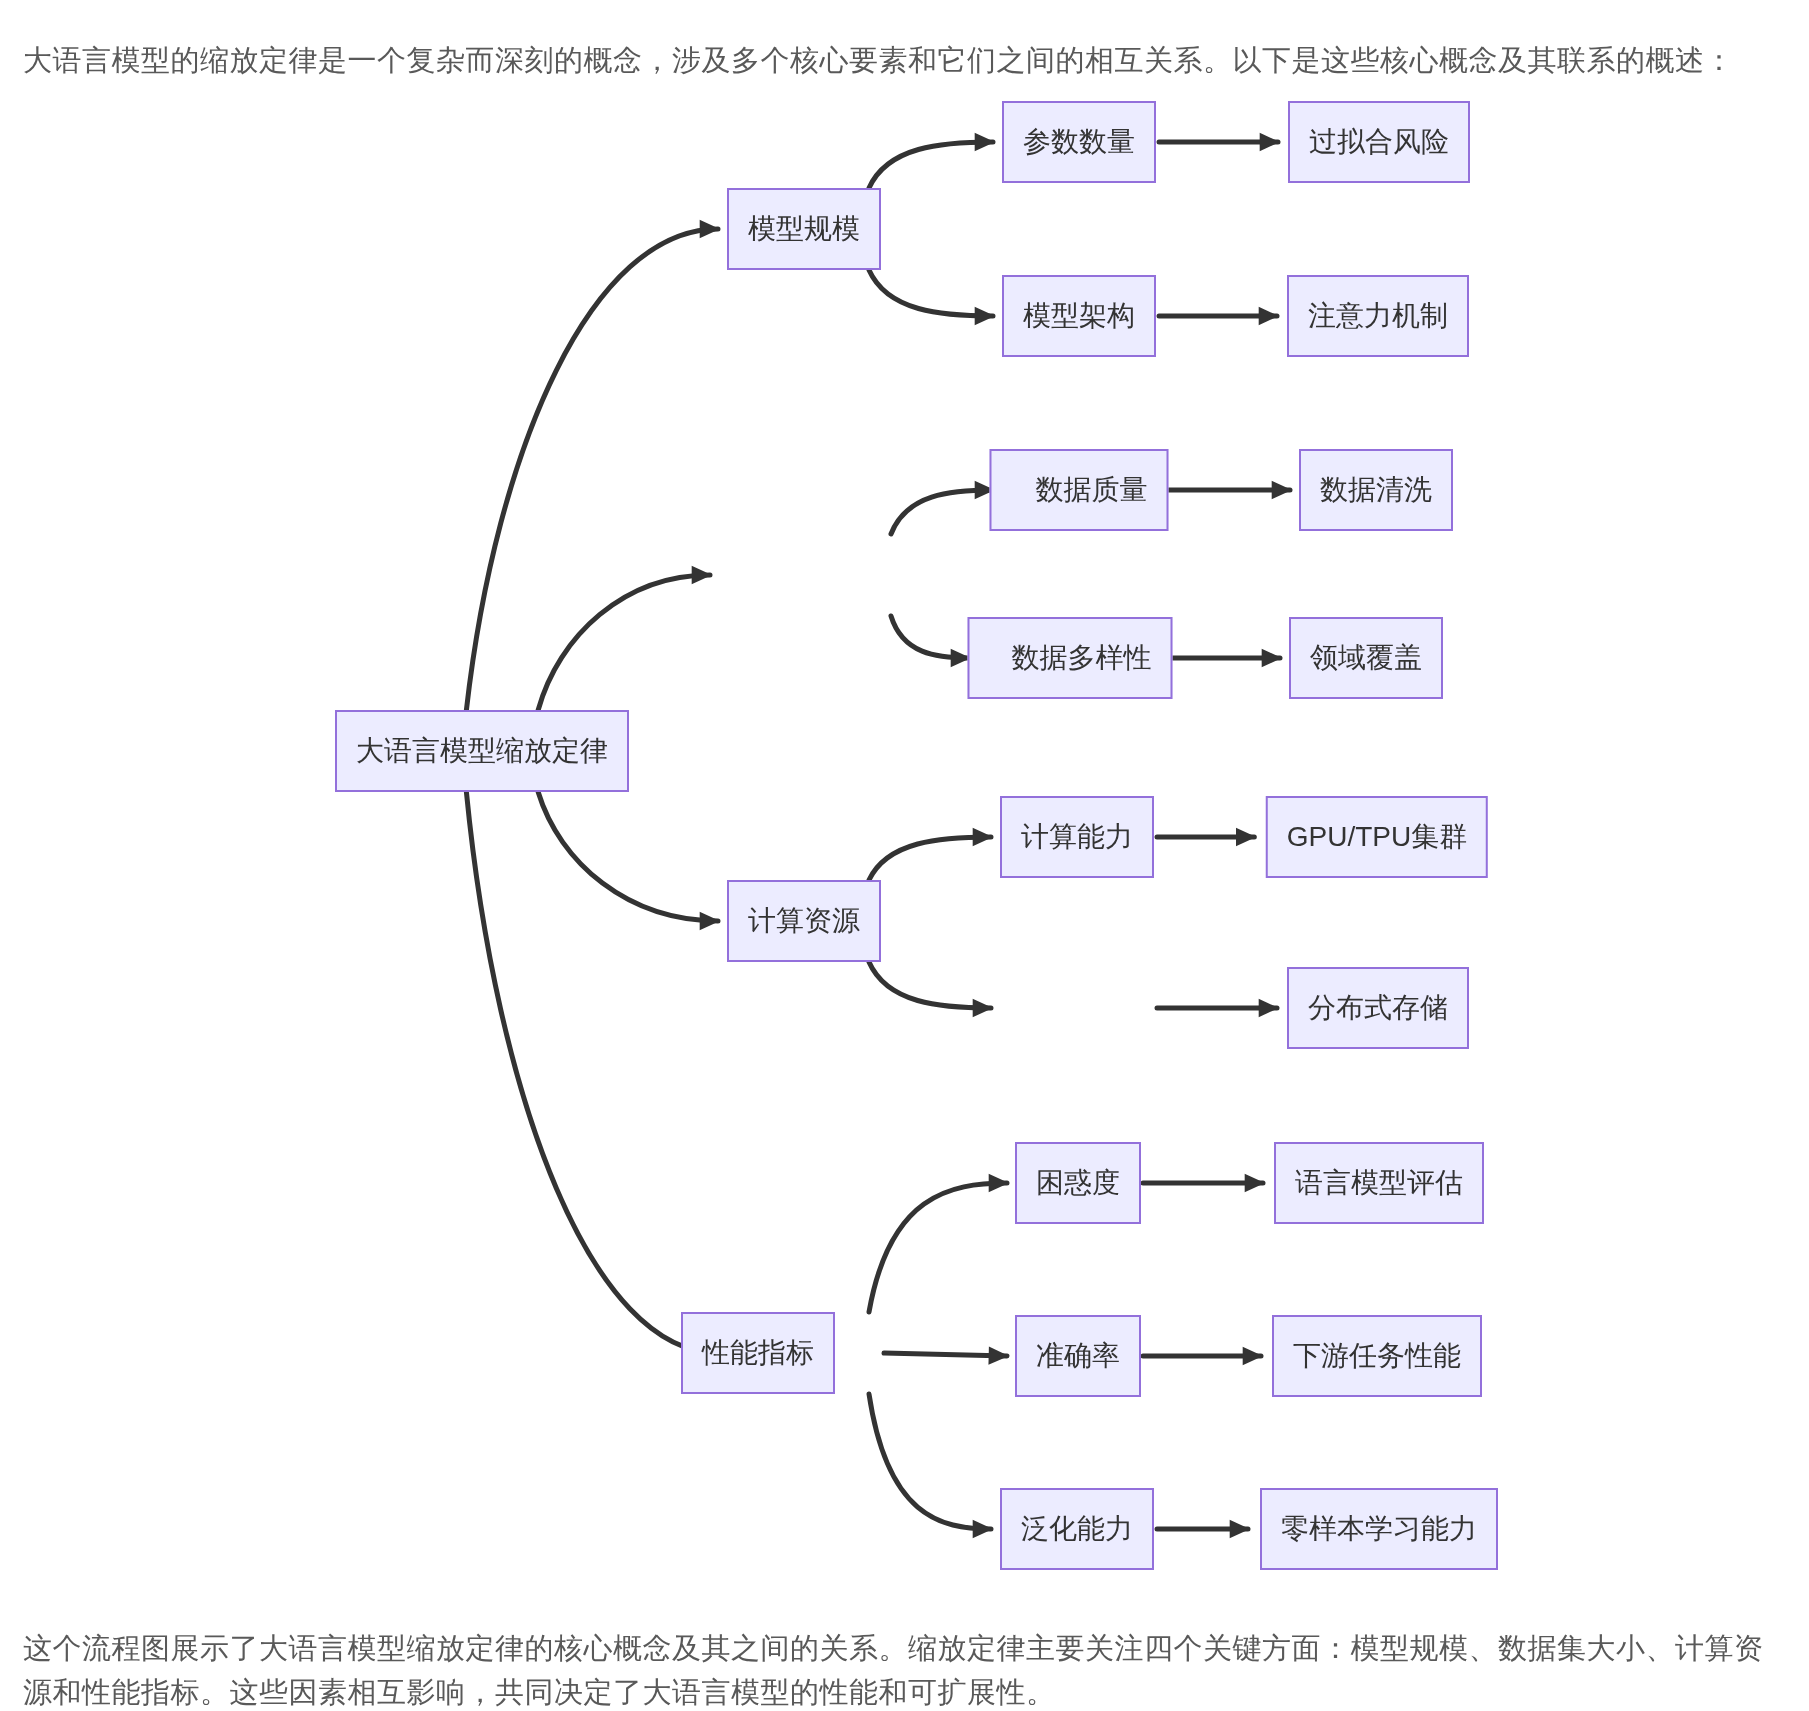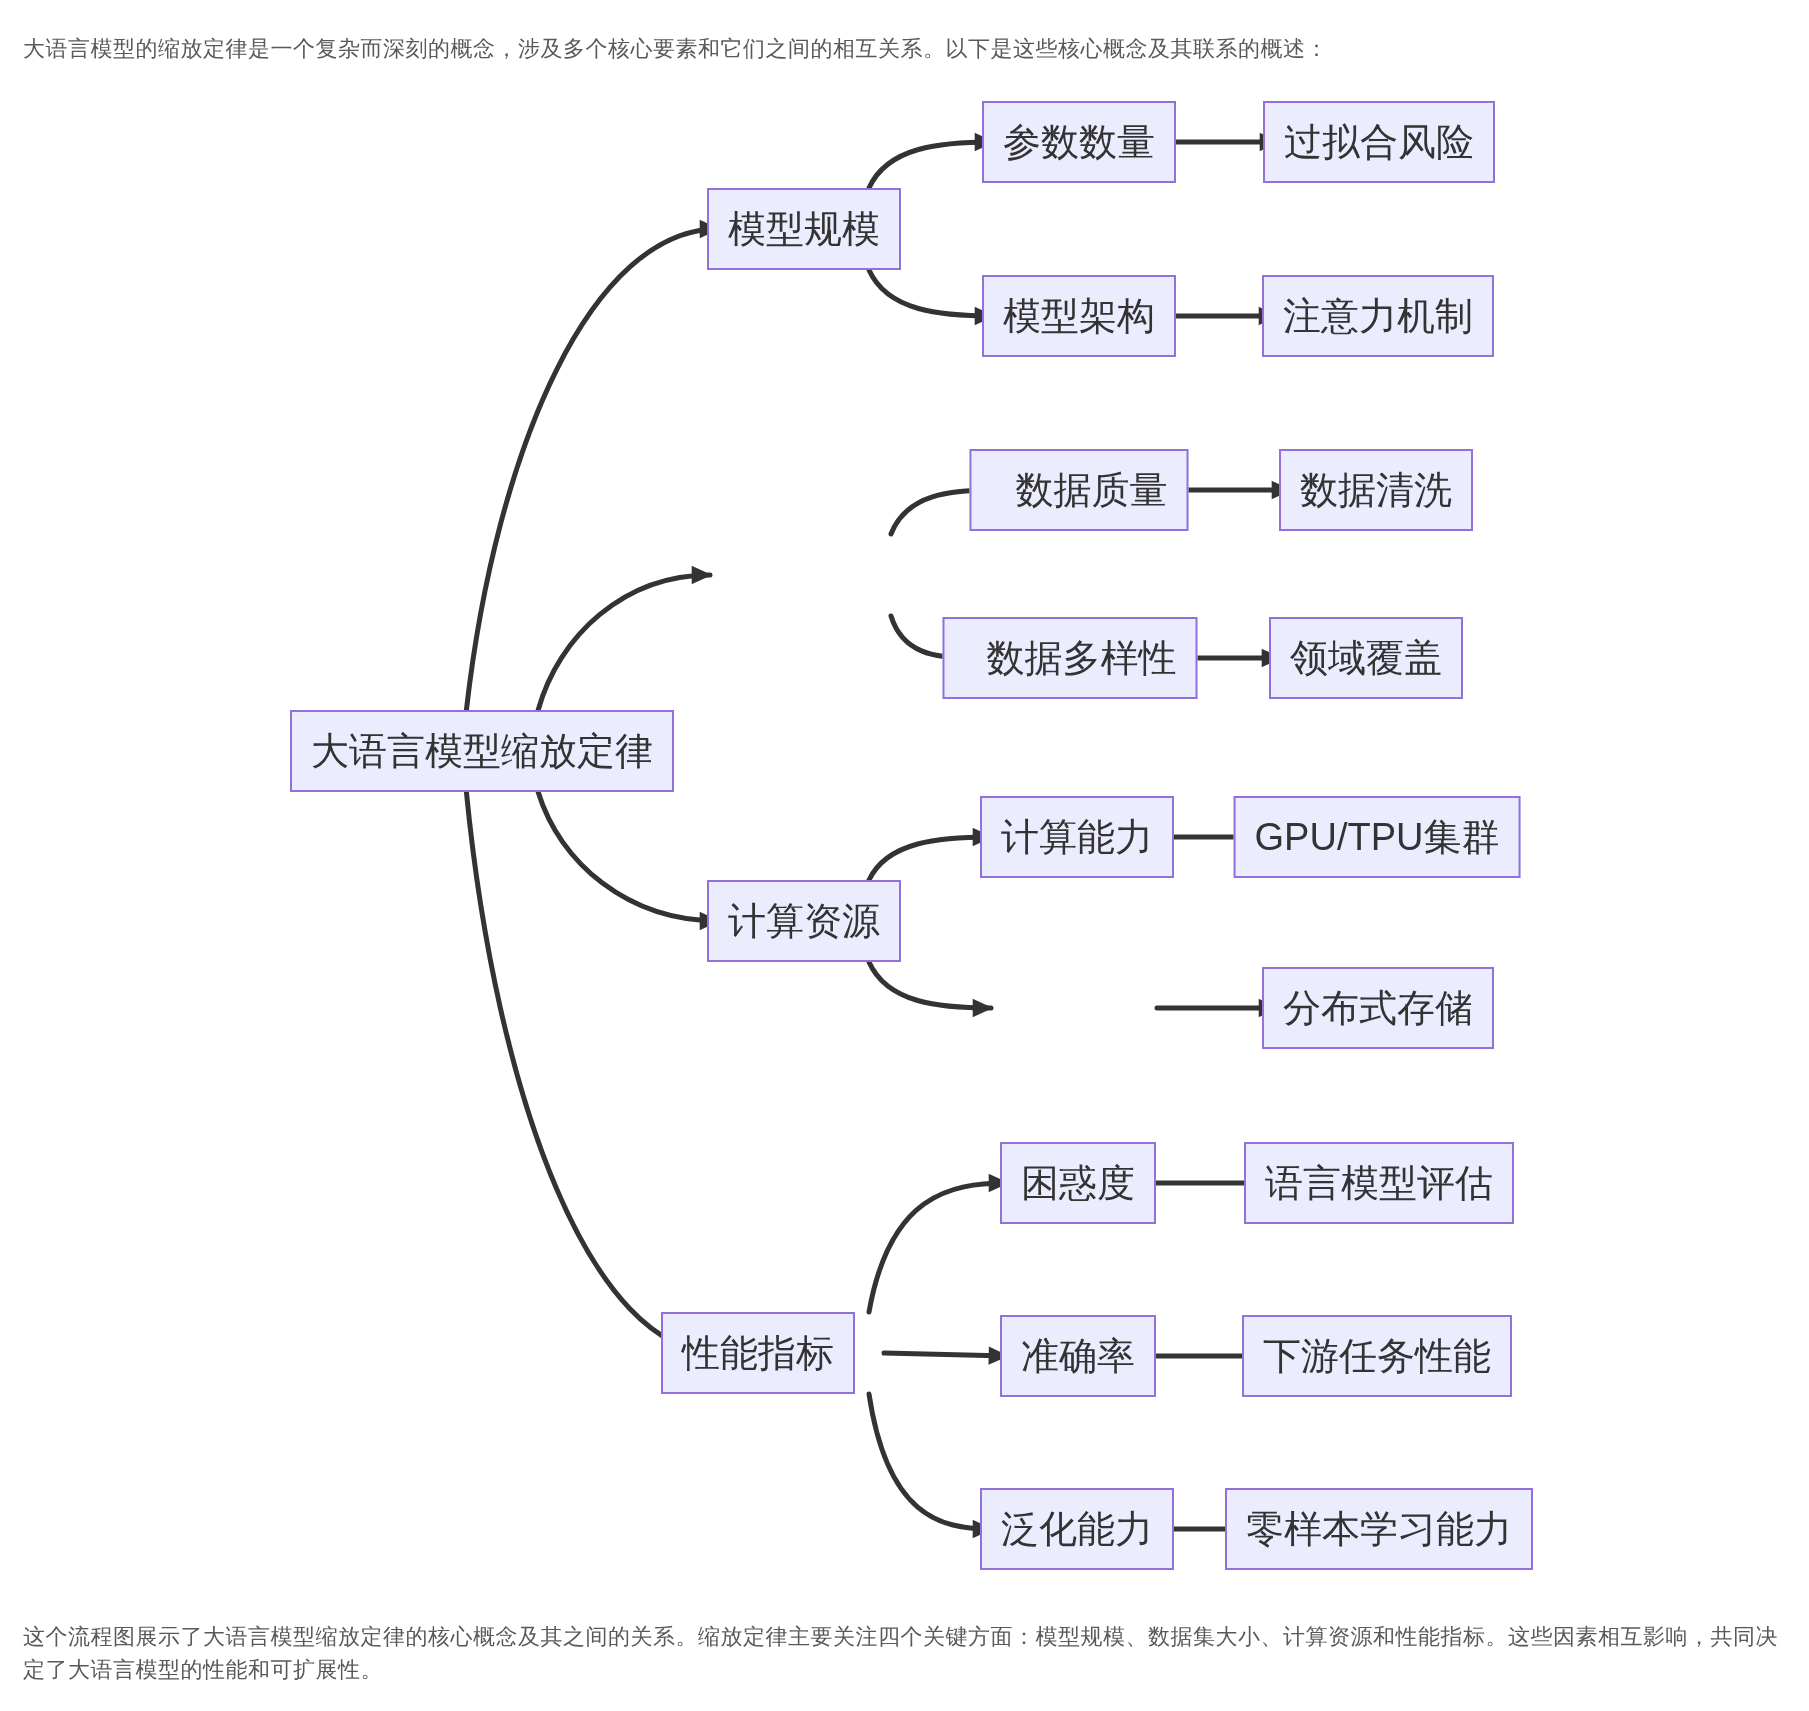--- a/index.html
+++ b/index.html
@@ -1,33 +1,33 @@
 <!DOCTYPE html>
 <html lang="zh"><head>
 <meta charset="utf-8">
 <style>
   html,body{margin:0;padding:0;background:#ffffff;}
   body{font-family:"Liberation Sans","DejaVu Sans",sans-serif;}
   .page{position:relative;width:1809px;height:1711px;background:#ffffff;overflow:hidden;}
   .para{
     position:absolute;left:23px;
-    font-size:22px;line-height:1.5;color:#595959;
+    font-size:29px;line-height:1.5;color:#595959;
     letter-spacing:0.5px;
   }
   .para.intro{top:10px;width:1760px;}
   .para.footer{top:1598px;width:1762px;}
   .flowchart{position:absolute;left:0;top:0;width:1809px;height:1711px;}
   .flowchart svg{position:absolute;left:0;top:0;}
   .node{
     position:absolute;
     transform:translate(-50%,-50%);
     background:#ECECFF;
     border:2.5px solid #9370DB;
     color:#333333;
-    font-size:38px;line-height:30px;
+    font-size:28px;line-height:30px;
     padding:24px 19px;
     white-space:nowrap;
     text-align:left;
     box-sizing:border-box;
   }
 </style>
 </head>
 <body>
 
 <div class="page">

